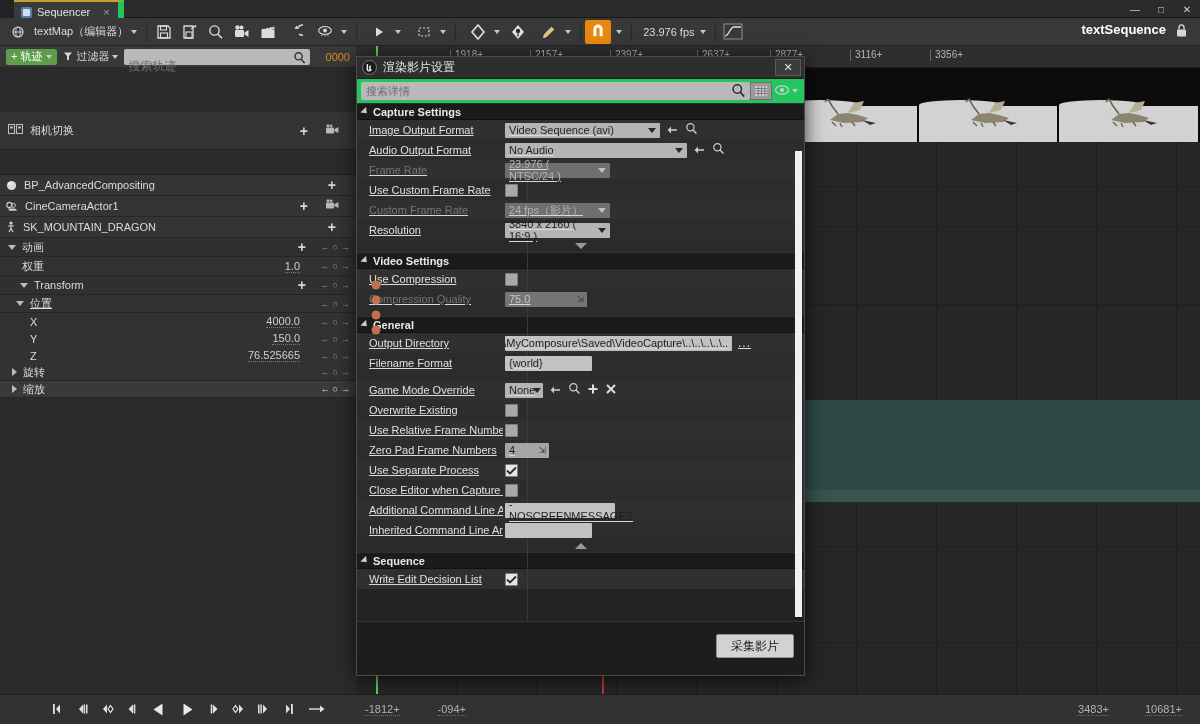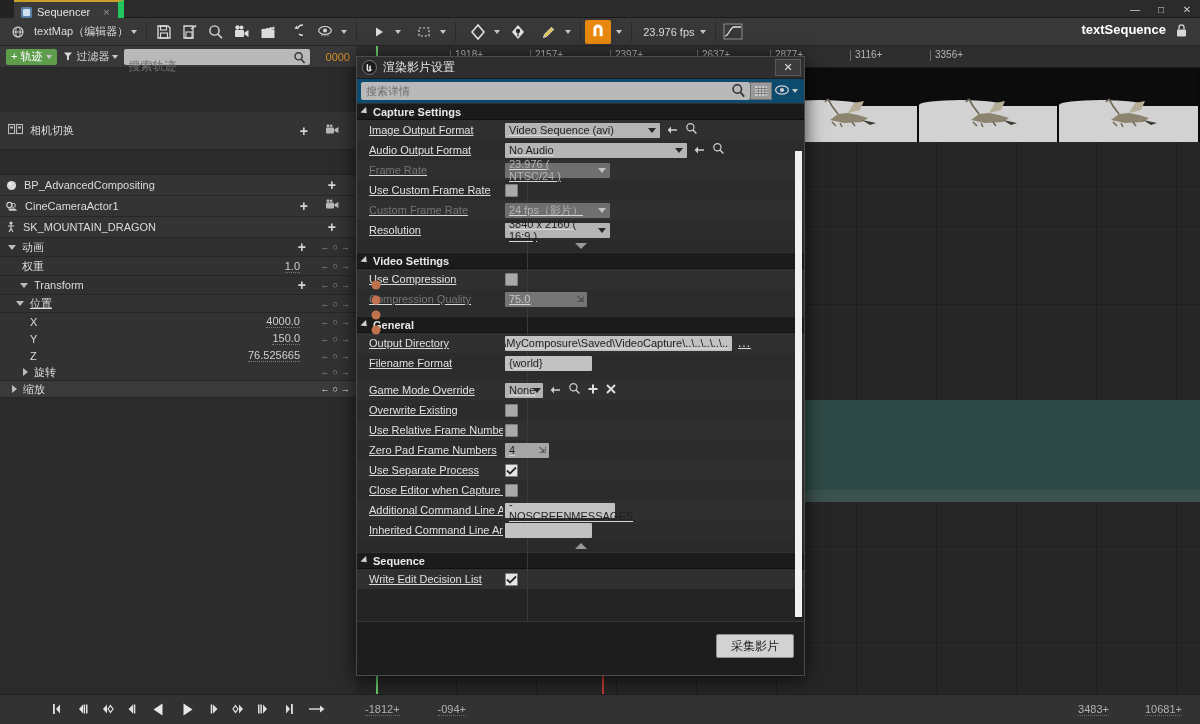--- a/index.html
+++ b/index.html
@@ -103,21 +103,21 @@
   
   .dialog { position:absolute; left:356px; top:56px; width:449px; height:620px;
     background:#242424; border:1px solid #4b4b4b; box-shadow:0 3px 18px rgba(0,0,0,.7); }
   .dlg-title { height:22px; background:#2e2e2e; display:flex; align-items:center; padding:0 4px;
     border-bottom:1px solid #1d1d1d; position:relative; }
   .ue-logo { width:16px; height:16px; display:flex; align-items:center; justify-content:center; }
   .dlg-title-text { font-size:12px; color:#e6e6e6; margin-left:6px; }
   .dlg-close { position:absolute; right:3px; top:2px; width:26px; height:17px; background:#3b3b3b;
     border:1px solid #5a5a5a; display:flex; align-items:center; justify-content:center;
     font-size:11px; color:#e0e0e0; font-weight:bold; }
-  .dlg-search { height:24px; display:flex; align-items:center; padding:3px 4px; background:#0c4a6e;text-align:right; }
+  .dlg-search { height:24px; display:flex; align-items:center; padding:3px 4px; background:#22c55e;text-align:right; }
   .dsearch { flex:1; height:18px; background:#b9b9b9; border-radius:2px; position:relative;
     display:flex; align-items:center; padding:0 5px; }
   .dsearch .ph { font-size:11px; color:#6d6d6d; }
   .dsearch .mag { position:absolute; right:4px; top:1px; }
   .dbtn-grid { width:22px; height:18px; background:#9a9a9a; border:1px solid #6e6e6e;
     display:flex; align-items:center; justify-content:center; }
   .dbtn-eye { width:28px; height:18px; display:flex; align-items:center; justify-content:center; gap:2px; }
 
   .dlg-body { position:absolute; left:0; top:46px; width:447px; height:572px; overflow:hidden; }
   .sect { background:#1b1b1b; height:17px; display:flex; align-items:center; padding-left:4px;
@@ -482,21 +482,21 @@
     </div>
     <div class="row sub2" style="height:17px;padding-left:30px;border-bottom:none;">
       <span class="rname">Z</span>
       <span class="rvalue">76.525665</span>
       <span class="navkeys">
         <span>←</span>
           <span>○</span>
           <span>→</span>
       </span>
     </div>
-    <div class="row sub2" style="height:17px;padding-left:23px;">
+    <div class="row sub2" style="height:17px;padding-left:12px;">
       <span class="tri tri-r" style="margin-right:6px;"></span>
       <span class="rname cn">旋转</span>
       <span class="navkeys">
         <span>←</span>
           <span>○</span>
           <span>→</span>
       </span>
     </div>
     <div class="row sub" style="height:17px;padding-left:12px;background:#3a3a3a;">
       <span class="tri tri-r" style="margin-right:6px;"></span>

